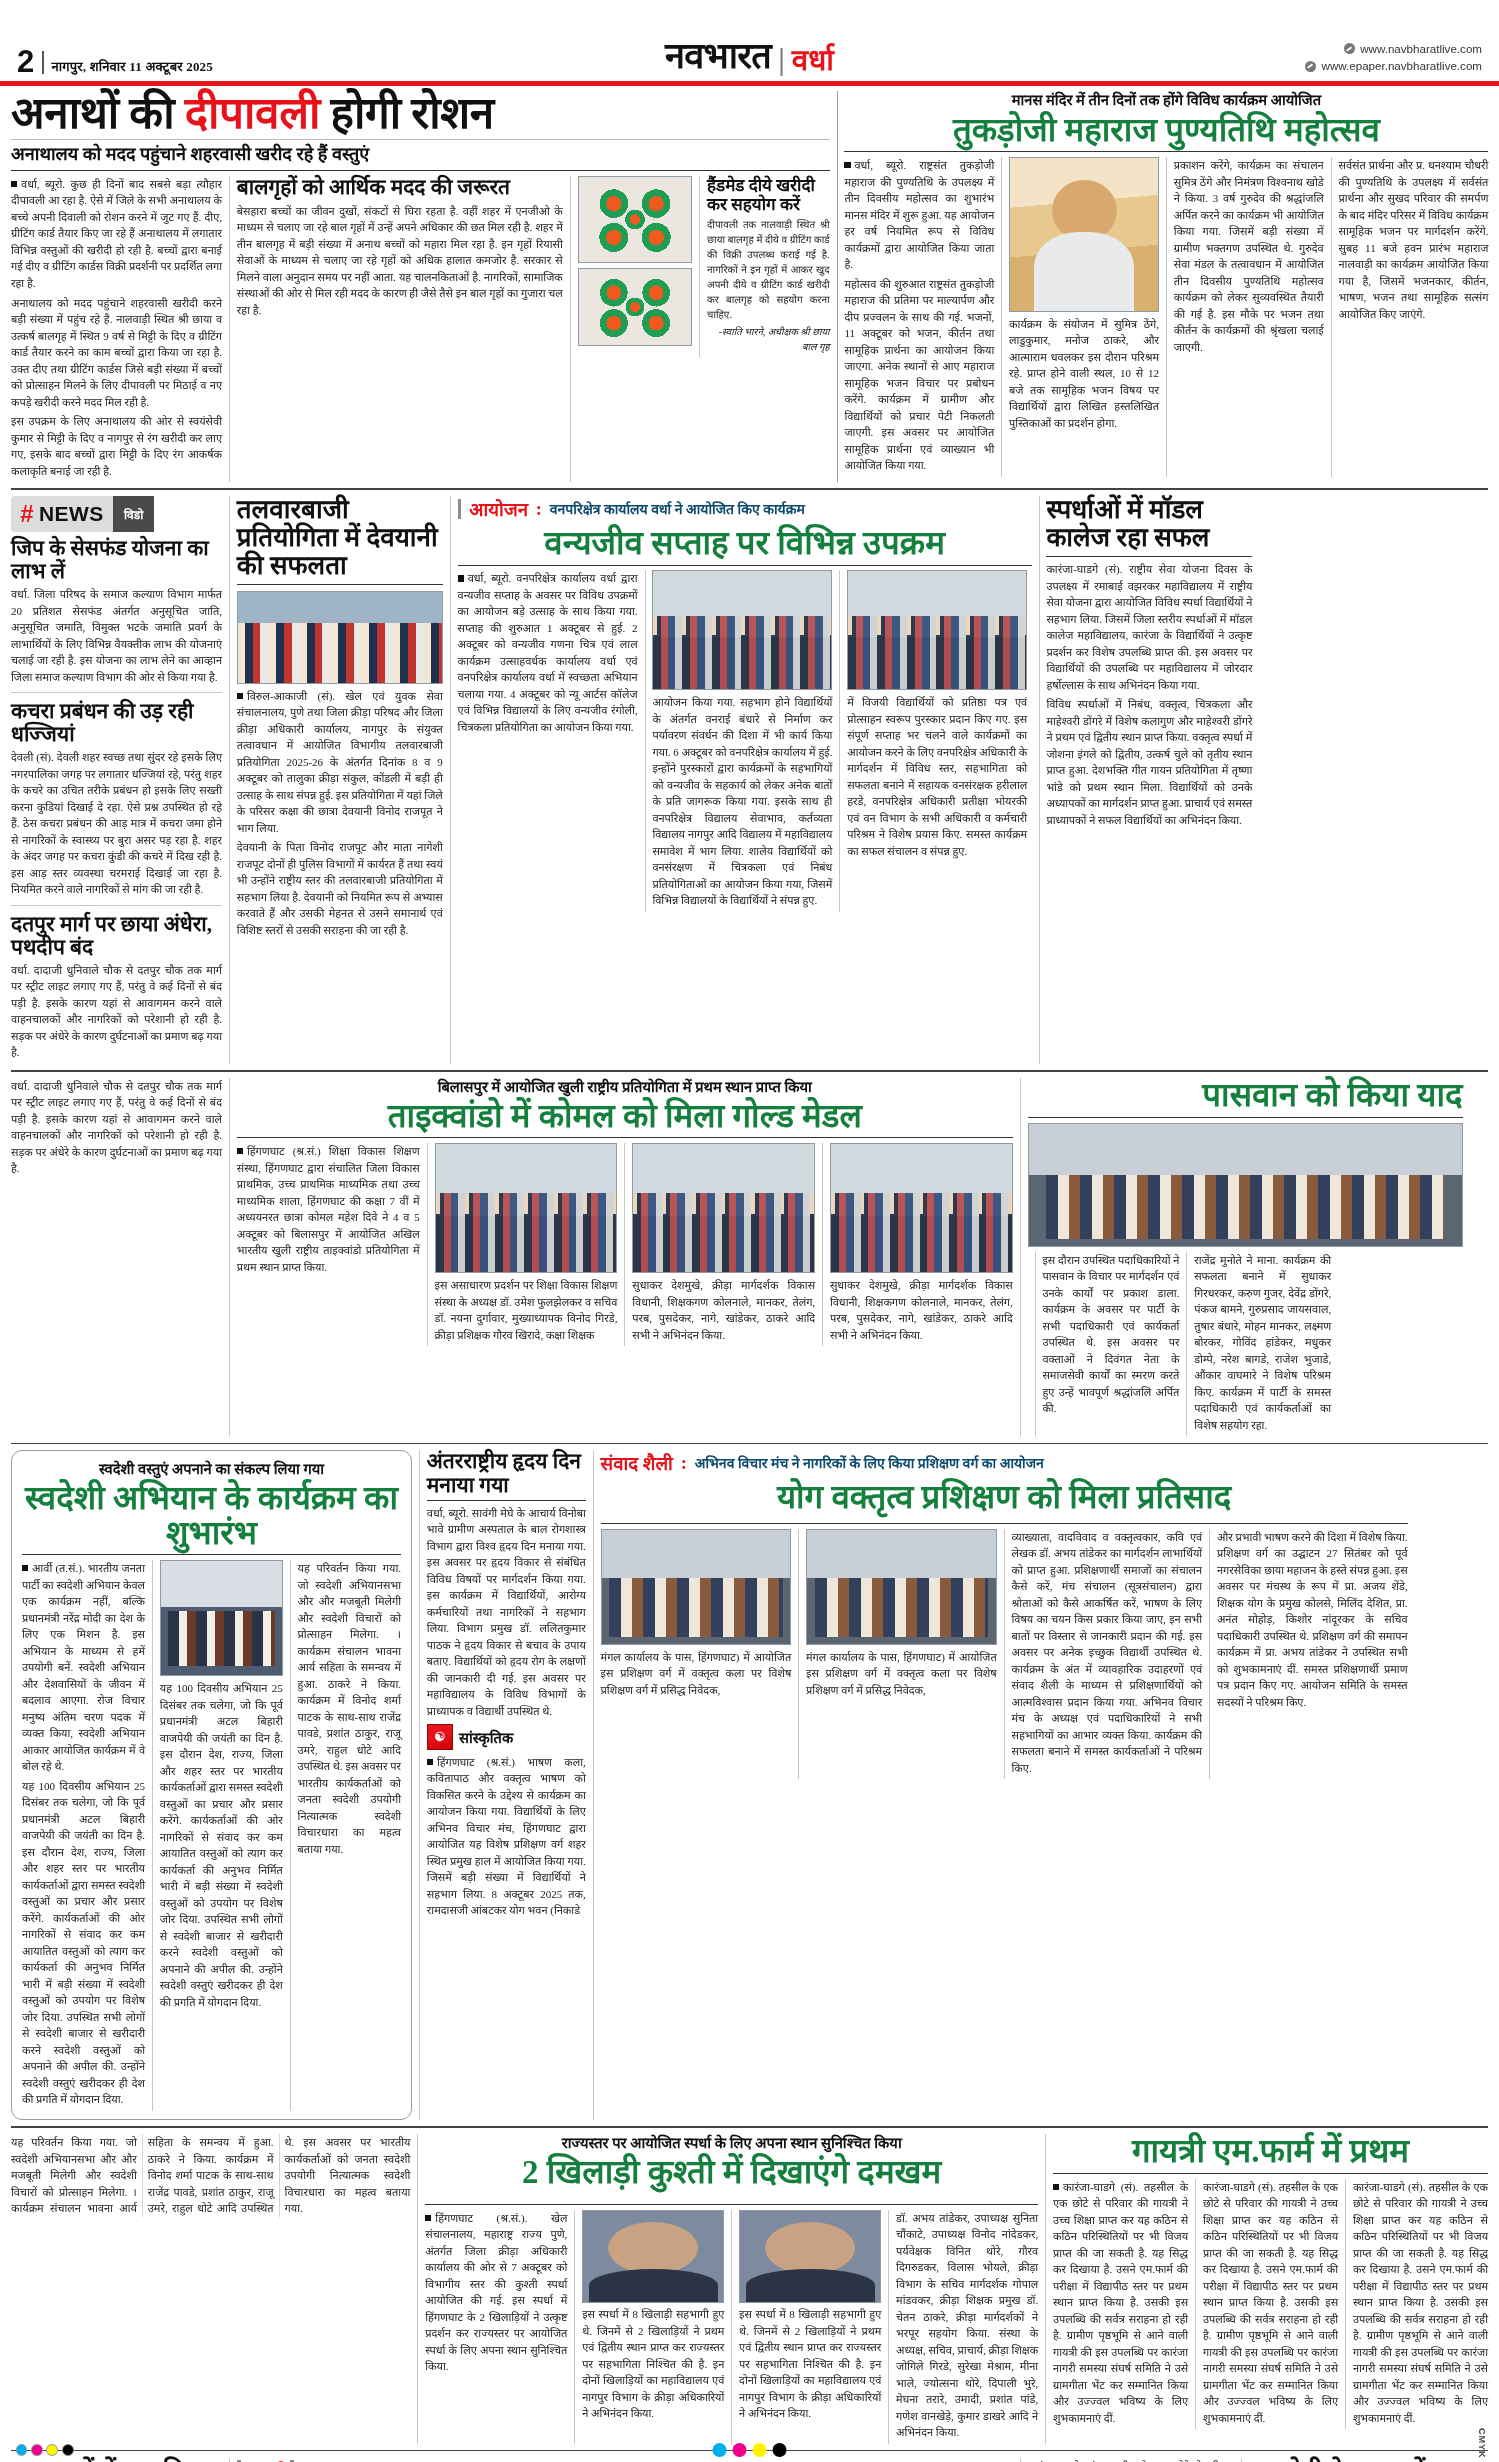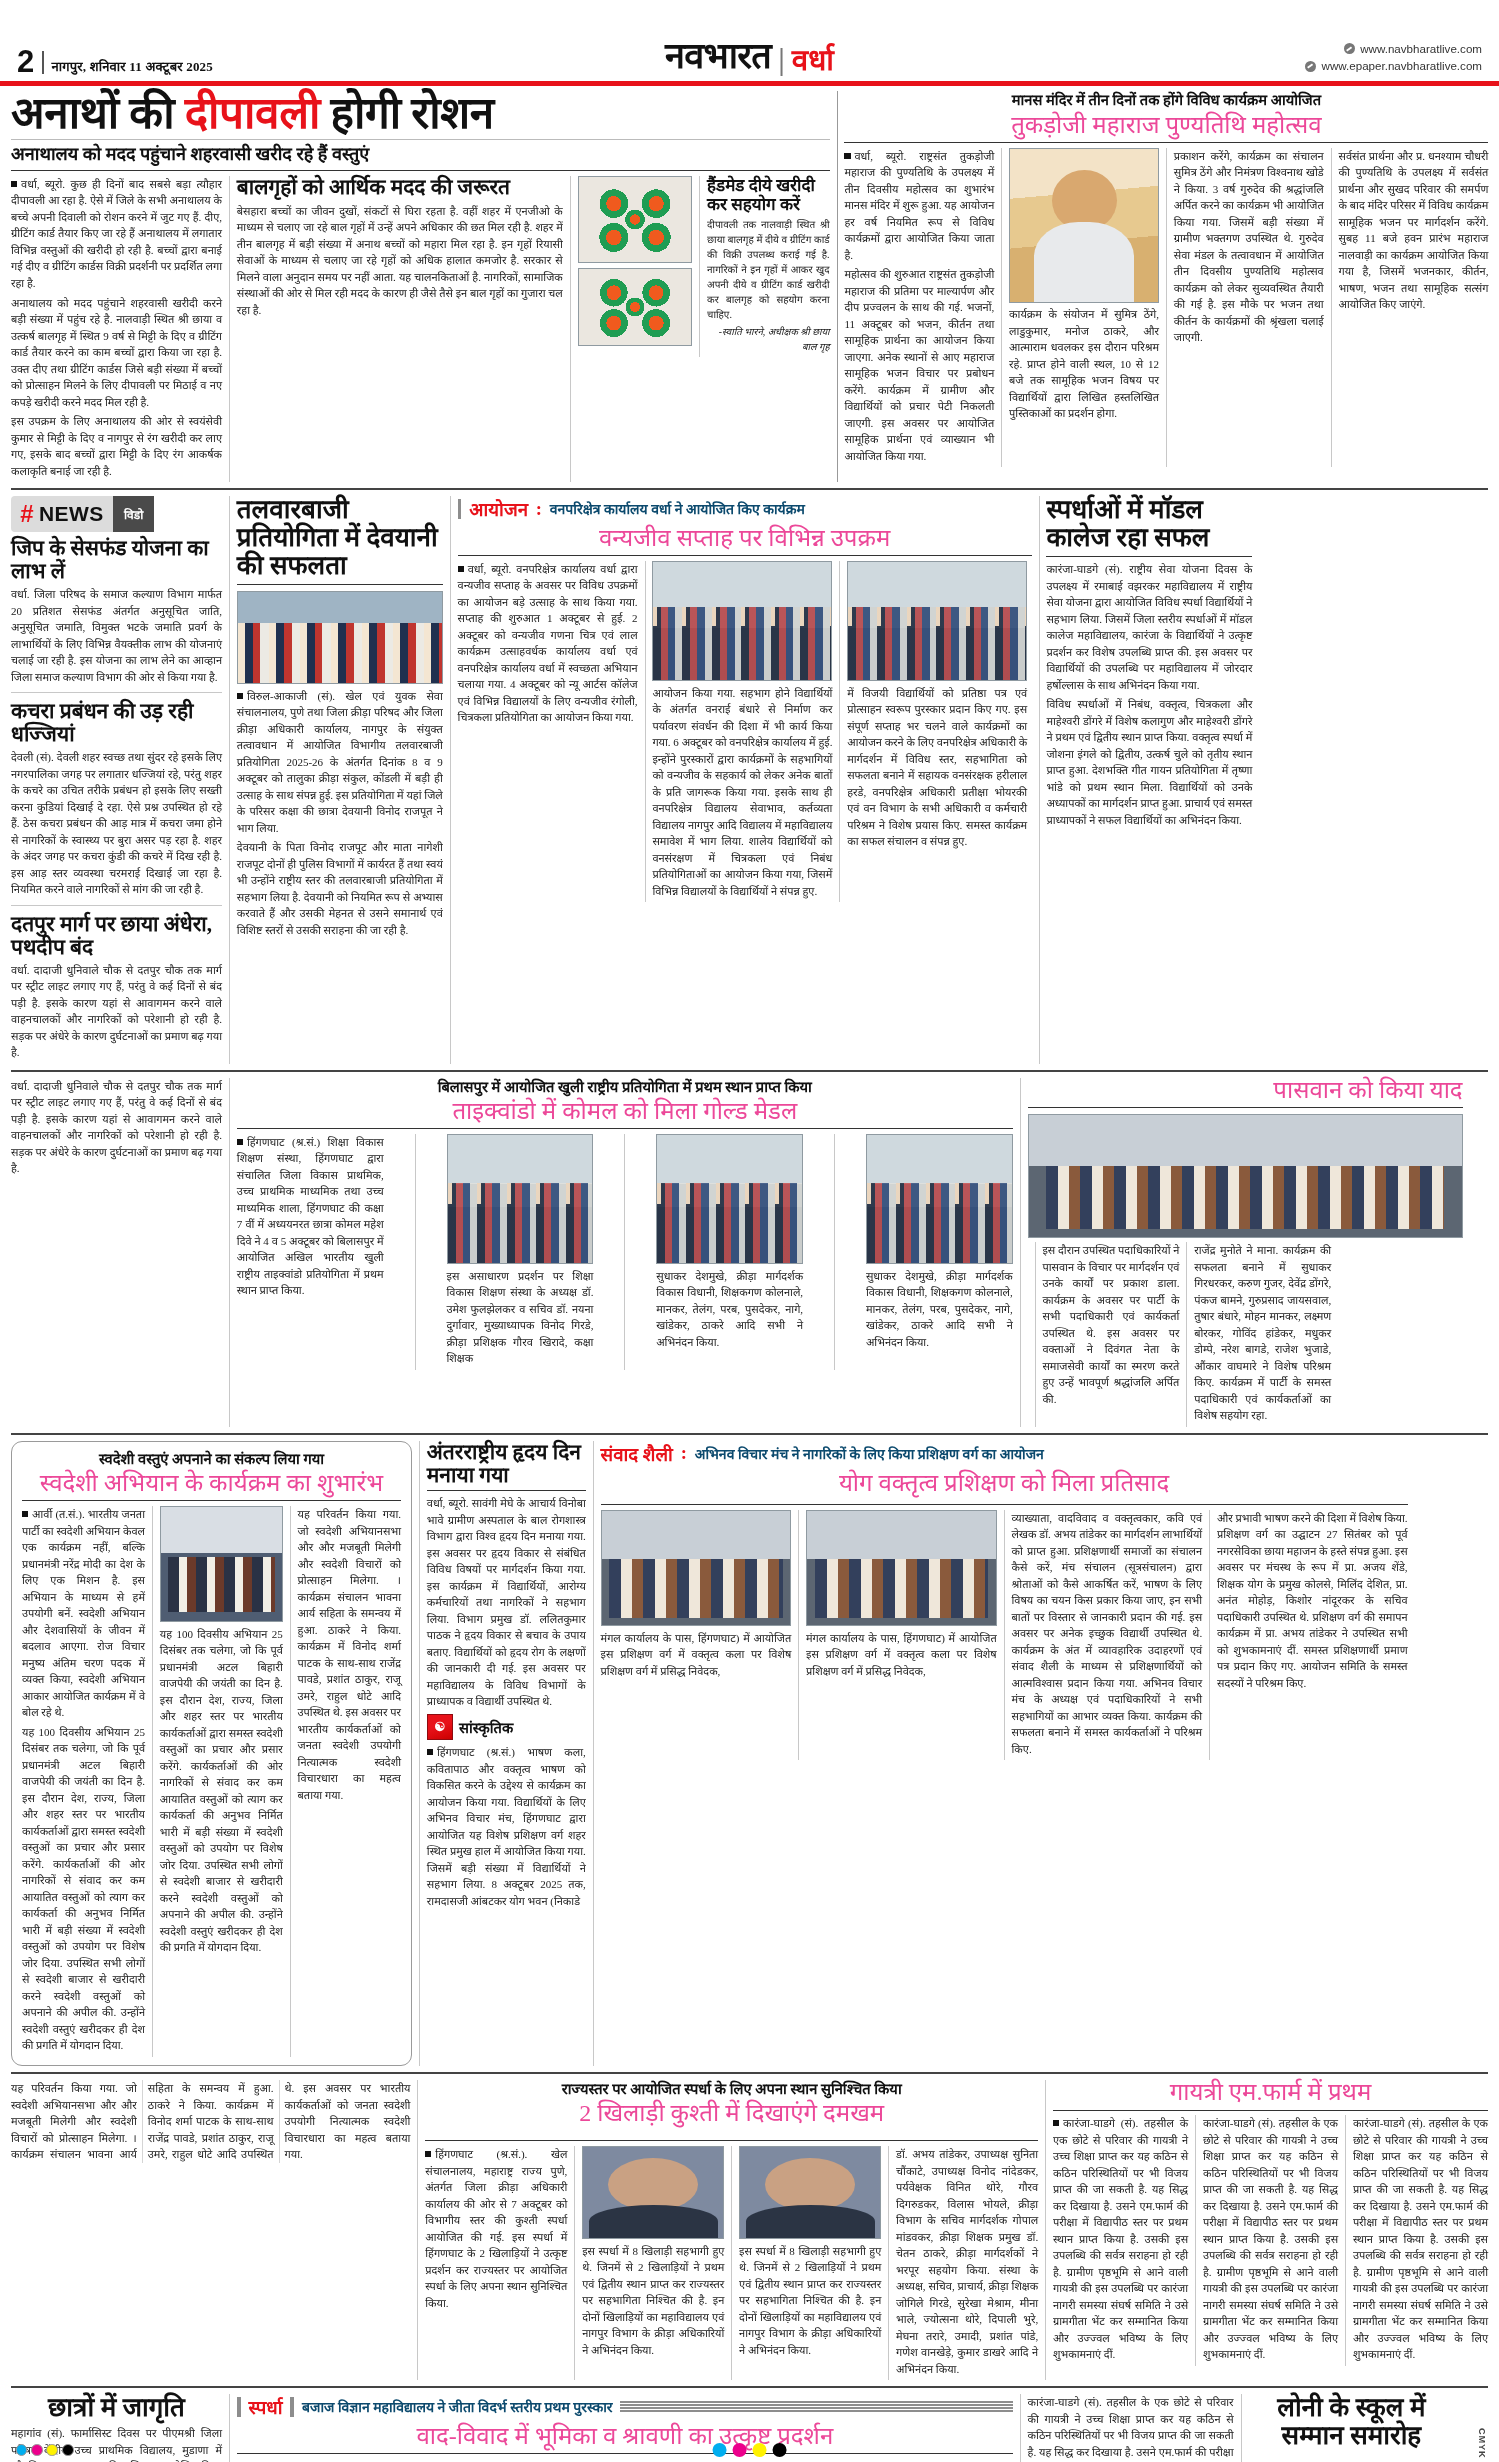--- a/index.html
+++ b/index.html
@@ -34,21 +34,21 @@
   .frame { padding:0 11px; }
   .row { display:flex; }
   .vline { width:0.8px; background:#c8c8c8; flex:none; margin:0 7px; }
   .hline { height:0.8px; background:#c8c8c8; margin:7px 0; }
   .hline-dark { height:1.6px; background:#444; margin:6.2px 0; }
 
   
   .kicker { font-size:14.7px; font-weight:600; line-height:1.25; text-align:center; color:#111;}
   .hl-xxl { font-size:44px; font-weight:800; line-height:1.04; color:#111; letter-spacing:-0.4px;}
   .hl-xxl .red { color:#e8121a; }
-  .hl-xl { font-size:24px; font-weight:400; line-height:1.06; color:#ec4899; }
+  .hl-xl { font-size:33px; font-weight:700; line-height:1.06; color:#15803d; }
   .hl-lg { font-size:26px; font-weight:800; line-height:1.08; color:#111; }
   .hl-md { font-size:21px; font-weight:800; line-height:1.1; color:#111; }
   .hl-sm { font-size:17px; font-weight:700; line-height:1.12; color:#111; }
   .sub-rule { font-size:18px; font-weight:700; line-height:1.2; padding:3.9px 0 4.7px; }
   .ctr { text-align:center; }
   p.body { font-size:11px; line-height:1.5; text-align:justify; color:#1a1a1a; text-justify:inter-word; hyphens:auto; margin-bottom:3.1px;}
   .sq { display:inline-block; width:6.2px; height:6.2px; background:#111; margin-right:3.9px; vertical-align:0.8px;}
   .cols3 { column-count:3; column-gap:11px; column-rule:0.8px solid #d5d5d5;}
 
   
@@ -289,21 +289,21 @@
 
       <div style="width:211px;">
         <p class="body">वर्धा. दादाजी धुनिवाले चौक से दतपुर चौक तक मार्ग पर स्ट्रीट लाइट लगाए गए हैं, परंतु वे कई दिनों से बंद पड़ी है. इसके कारण यहां से आवागमन करने वाले वाहनचालकों और नागरिकों को परेशानी हो रही है. सड़क पर अंधेरे के कारण दुर्घटनाओं का प्रमाण बढ़ गया है.</p>
       </div>
 
       <div class="vline"></div>
 
       <div style="width:776px;">
         <div class="kicker">बिलासपुर में आयोजित खुली राष्ट्रीय प्रतियोगिता में प्रथम स्थान प्राप्त किया</div>
         <div class="hl-xl ctr" style="padding-top:2.3px;border-bottom:1.6px solid #333;padding-bottom:3.9px;">ताइक्वांडो में कोमल को मिला गोल्ड मेडल</div>
-        <div class="row" style="margin-top:4.7px;gap:24px;">
+        <div class="row" style="margin-top:4.7px;">
           <div style="width:183px;">
             <p class="body"><span class="sq"></span><span>हिंगणघाट (श्र.सं.) शिक्षा विकास शिक्षण संस्था, हिंगणघाट द्वारा संचालित जिला विकास प्राथमिक, उच्च प्राथमिक माध्यमिक तथा उच्च माध्यमिक शाला, हिंगणघाट की कक्षा 7 वीं में अध्ययनरत छात्रा कोमल महेश दिवे ने 4 व 5 अक्टूबर को बिलासपुर में आयोजित अखिल भारतीय खुली राष्ट्रीय ताइक्वांडो प्रतियोगिता में प्रथम स्थान प्राप्त किया.</span></p>
           </div>
           <div class="vline"></div>
           <div style="width:183px;">
             <div class="photo grp" style="height:130px;margin-bottom:3.9px;"></div>
             <p class="body">इस असाधारण प्रदर्शन पर शिक्षा विकास शिक्षण संस्था के अध्यक्ष डॉ. उमेश फुलझेलकर व सचिव डॉ. नयना दुर्गावार, मुख्याध्यापक विनोद गिरडे, क्रीड़ा प्रशिक्षक गौरव खिरादे, कक्षा शिक्षक</p>
           </div>
           <div class="vline"></div>
           <div style="width:183px;">

